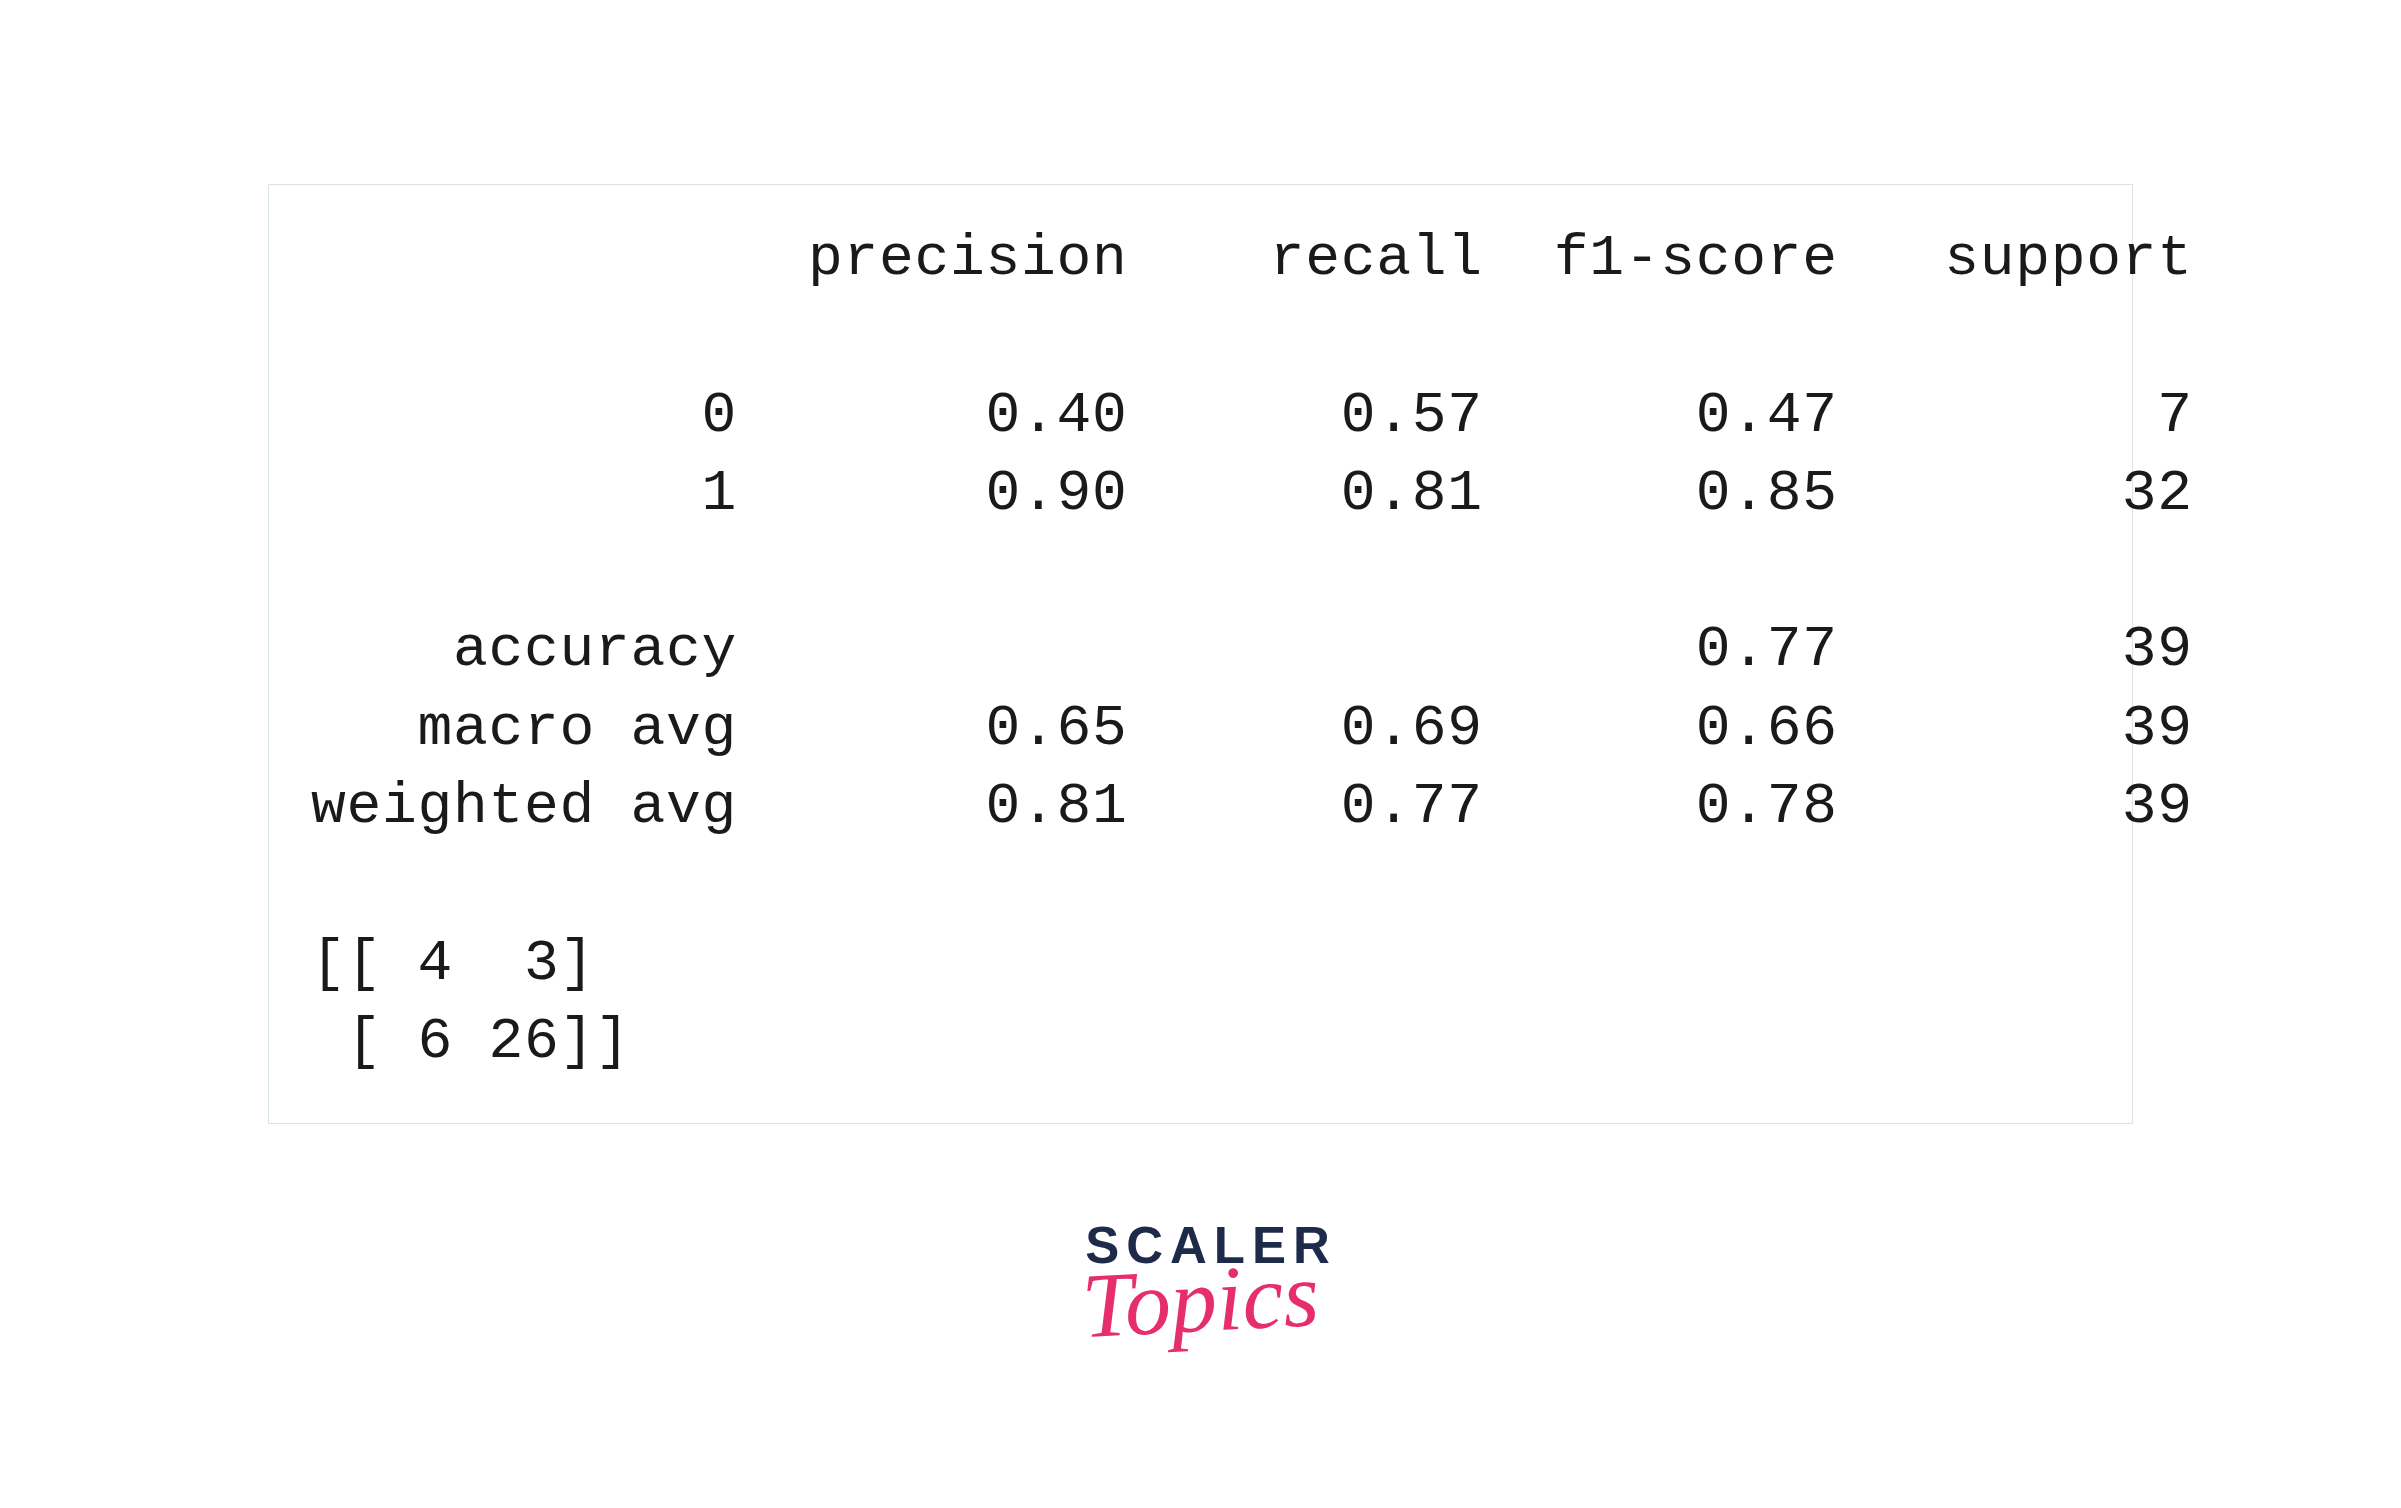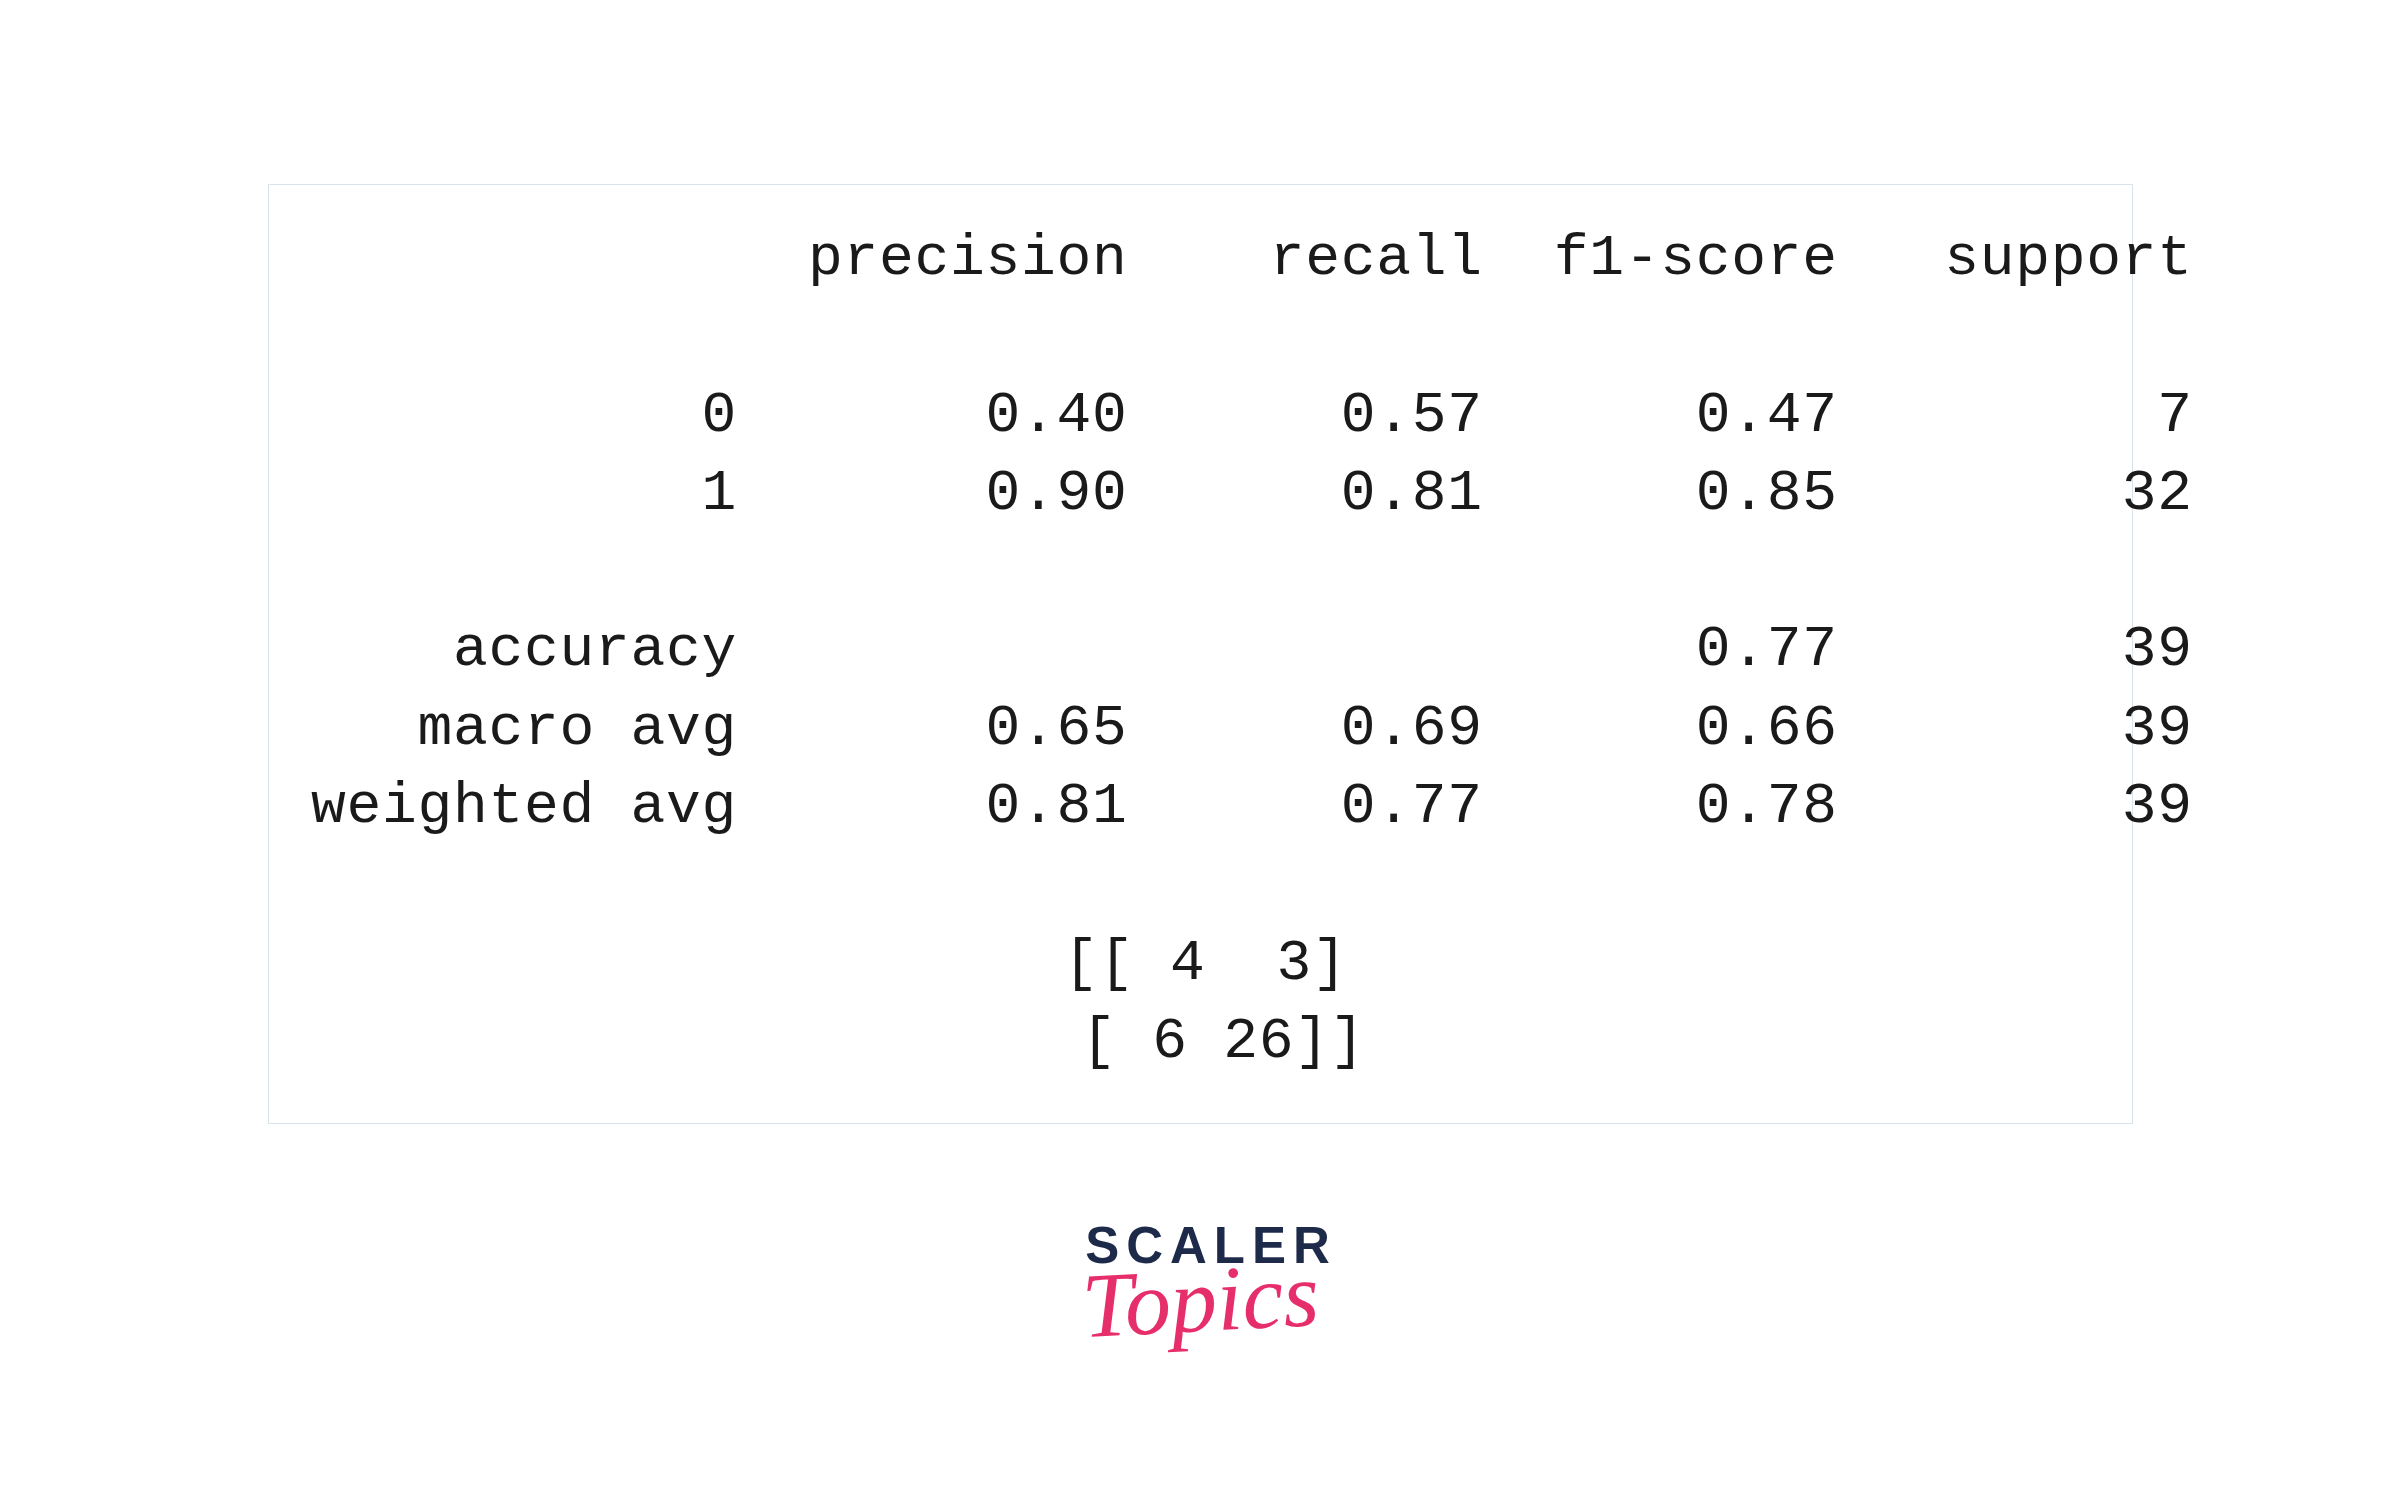--- a/index.html
+++ b/index.html
@@ -14,21 +14,20 @@
       font-family: 'Courier New', Courier, monospace;
       position: relative;
     }
     .content-wrapper {
       padding: 184px 268px 0 268px;
     }
     .report-box {
       border: 1.4px solid #d9e3ea;
       padding: 35px 32px 42px 42px;
       background: #ffffff;
-      text-align: center;
     }
     .report-text {
       font-family: 'Courier New', Courier, monospace;
       font-size: 58px;
       line-height: 1.35;
       color: #1a1a1a;
       white-space: pre;
       letter-spacing: 0.7px;
     }
     .logo-wrapper {

